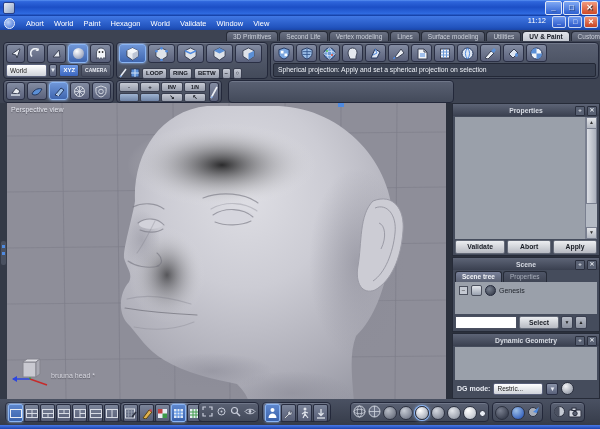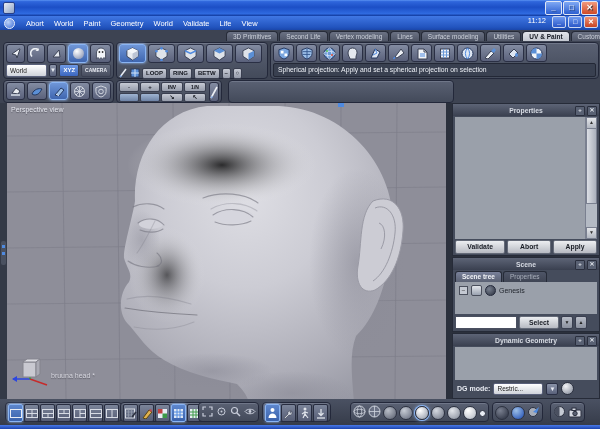--- a/index.html
+++ b/index.html
@@ -115,24 +115,24 @@
     <span class="winbtn">□</span>
     <span class="winbtn close">✕</span>
   </span>
 </div>
 
 <div class="abs menubar">
   <span class="logo"></span>
   <span class="menuitem">Abort</span>
   <span class="menuitem">World</span>
   <span class="menuitem">Paint</span>
-  <span class="menuitem">Geometry</span>
+  <span class="menuitem">Hexagon</span>
   <span class="menuitem">World</span>
   <span class="menuitem">Validate</span>
-  <span class="menuitem">Life</span>
+  <span class="menuitem">Window</span>
   <span class="menuitem">View</span>
   <span class="menuright">
     <span style="margin-right:4px">11:12</span>
     <span class="mwinbtn">_</span>
     <span class="mwinbtn">□</span>
     <span class="mwinbtn close">✕</span>
   </span>
 </div>
 
 <div class="abs tabrow">

